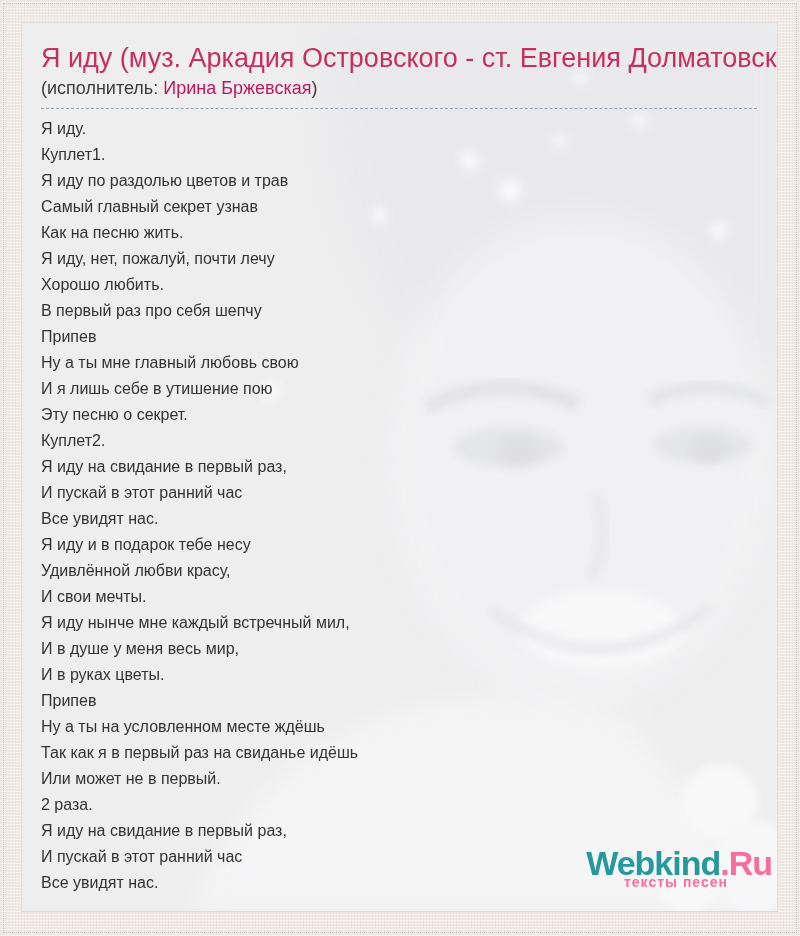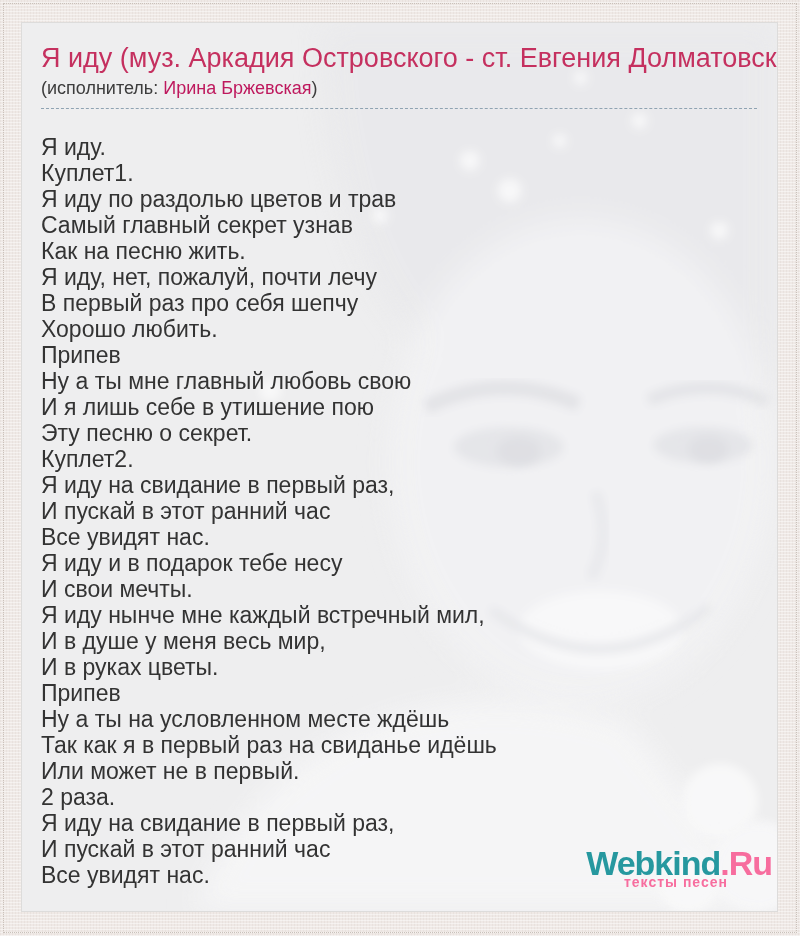--- a/index.html
+++ b/index.html
@@ -61,22 +61,22 @@
     border-bottom: 1px dashed #8fa3b2;
     font-size: 18px;
     color: #3c3c3c;
   }
   .performer-link {
     color: #be185d;
     text-decoration: none;
     cursor: pointer;
   }
   .lyrics {
-    margin-top: 25px;
-    font-size: 23px;
+    margin-top: 7px;
+    font-size: 16px;
     line-height: 26px;
     color: #333333;
   }
   .lyric-line {
     white-space: nowrap;
   }
   .logo {
     position: absolute;
     right: 5px;
     bottom: 18px;
@@ -151,31 +151,32 @@
 
       <div class="subtitle"><span>(исполнитель: </span><a class="performer-link">Ирина Бржевская</a><span>)</span></div>
 
       <div class="lyrics">
           <div class="lyric-line">Я иду.</div>
           <div class="lyric-line">Куплет1.</div>
           <div class="lyric-line">Я иду по раздолью цветов и трав</div>
           <div class="lyric-line">Самый главный секрет узнав</div>
           <div class="lyric-line">Как на песню жить.</div>
           <div class="lyric-line">Я иду, нет, пожалуй, почти лечу</div>
+          <div class="lyric-line">Хорошо любить.</div>
           <div class="lyric-line">В первый раз про себя шепчу</div>
-          <div class="lyric-line">Хорошо любить.</div>
           <div class="lyric-line">Припев</div>
           <div class="lyric-line">Ну а ты мне главный любовь свою</div>
           <div class="lyric-line">И я лишь себе в утишение пою</div>
           <div class="lyric-line">Эту песню о секрет.</div>
           <div class="lyric-line">Куплет2.</div>
           <div class="lyric-line">Я иду на свидание в первый раз,</div>
           <div class="lyric-line">И пускай в этот ранний час</div>
           <div class="lyric-line">Все увидят нас.</div>
           <div class="lyric-line">Я иду и в подарок тебе несу</div>
+          <div class="lyric-line">Удивлённой любви красу,</div>
           <div class="lyric-line">И свои мечты.</div>
           <div class="lyric-line">Я иду нынче мне каждый встречный мил,</div>
           <div class="lyric-line">И в душе у меня весь мир,</div>
           <div class="lyric-line">И в руках цветы.</div>
           <div class="lyric-line">Припев</div>
           <div class="lyric-line">Ну а ты на условленном месте ждёшь</div>
           <div class="lyric-line">Так как я в первый раз на свиданье идёшь</div>
           <div class="lyric-line">Или может не в первый.</div>
           <div class="lyric-line">2 раза.</div>
           <div class="lyric-line">Я иду на свидание в первый раз,</div>

